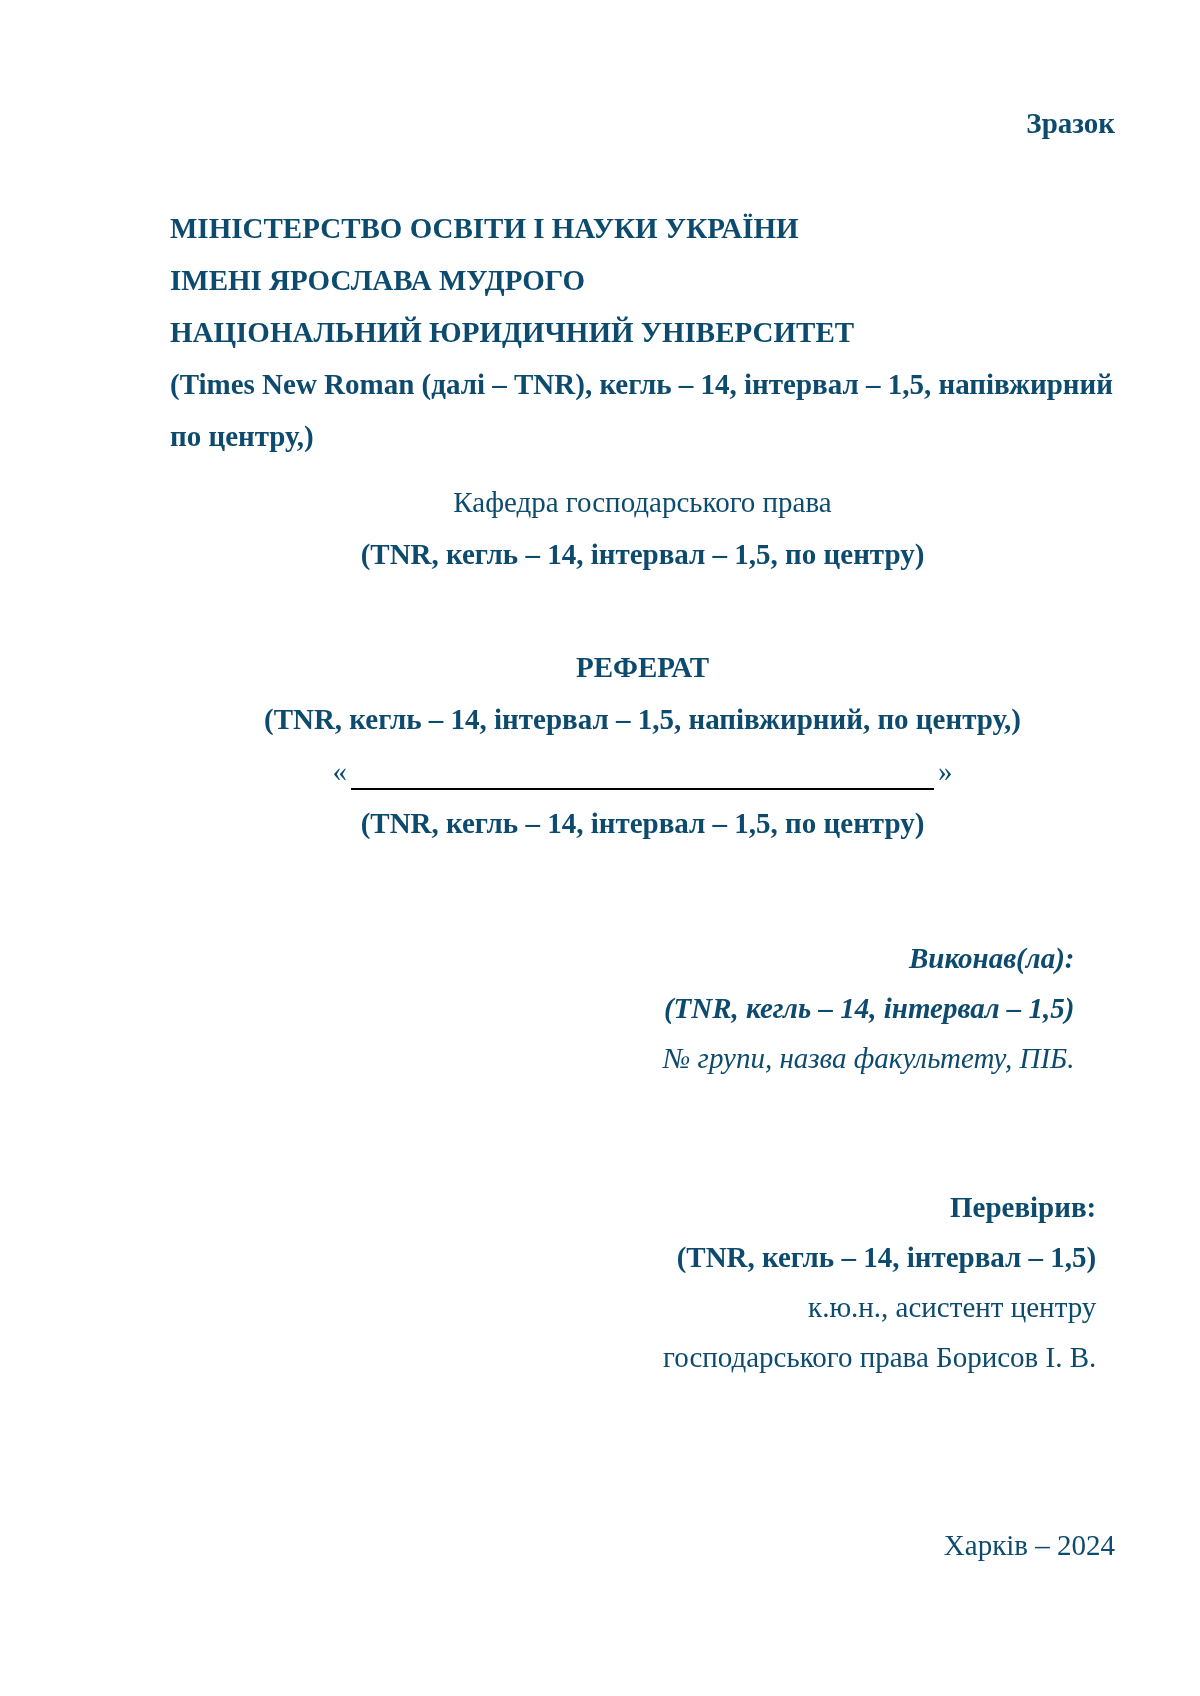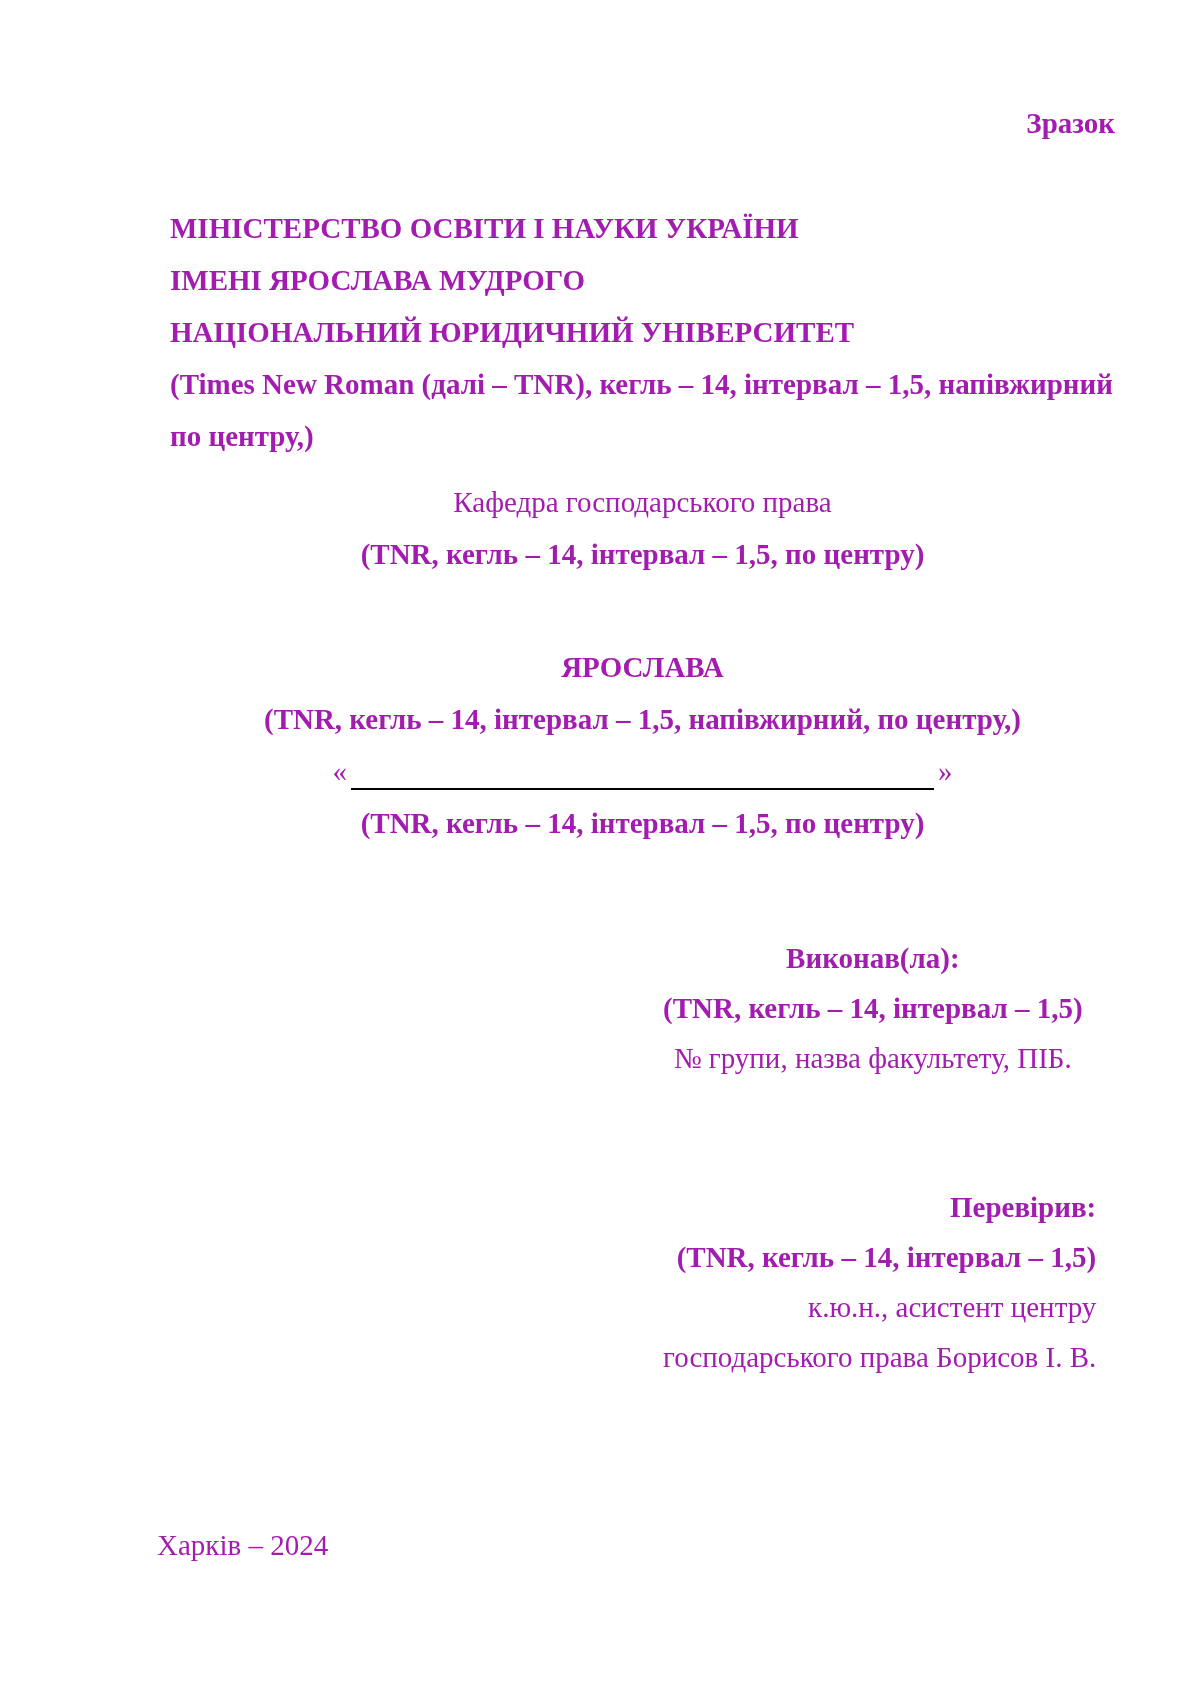--- a/index.html
+++ b/index.html
@@ -5,21 +5,21 @@
   html, body {
     margin: 0;
     padding: 0;
     background: #ffffff;
   }
   .page {
     position: relative;
     width: 1200px;
     height: 1696px;
     background: #ffffff;
-    color: #a21caf;
+    color: #0c4a6e;
     font-family: "Liberation Serif", "DejaVu Serif", serif;
     font-size: 29px;
     overflow: hidden;
   }
   .line { white-space: nowrap; }
   .b { font-weight: bold; }
 
   .sample-label {
     position: absolute;
     top: 106px;
@@ -62,38 +62,39 @@
     height: 20px;
     border-bottom: 2px solid #000000;
     vertical-align: -9px;
     margin: 0 4px;
   }
 
   .executor-block {
     position: absolute;
     top: 933px;
     left: 663px;
-    text-align: center;
+    text-align: right;
     line-height: 50px;
+    font-style: italic;
   }
 
   .reviewer-block {
     position: absolute;
     top: 1182px;
     left: 663px;
     text-align: right;
     line-height: 50px;
   }
 
   .footer-block {
     position: absolute;
     top: 1519px;
-    left: 157px;
+    left: 170px;
     width: 945px;
-    text-align: left;
+    text-align: right;
     line-height: 52px;
   }
 </style>
 </head>
 <body>
 
 <div class="page">
 
   <div class="sample-label line">Зразок</div>
 
@@ -104,21 +105,21 @@
     <div class="line">(Times New Roman (далі – TNR), кегль – 14, інтервал – 1,5, напівжирний</div>
     <div class="line">по центру,)</div>
   </div>
 
   <div class="dept-block">
     <div class="line">Кафедра господарського права</div>
     <div class="line b">(TNR, кегль – 14, інтервал – 1,5, по центру)</div>
   </div>
 
   <div class="title-block">
-    <div class="line b">ЯРОСЛАВА</div>
+    <div class="line b">РЕФЕРАТ</div>
     <div class="line b">(TNR, кегль – 14, інтервал – 1,5, напівжирний, по центру,)</div>
     <div class="line">
       <span>«</span><span class="topic-blank"></span><span>»</span>
     </div>
     <div class="line b">(TNR, кегль – 14, інтервал – 1,5, по центру)</div>
   </div>
 
   <div class="executor-block">
     <div class="line b">Виконав(ла):</div>
     <div class="line b">(TNR, кегль – 14, інтервал – 1,5)</div>

